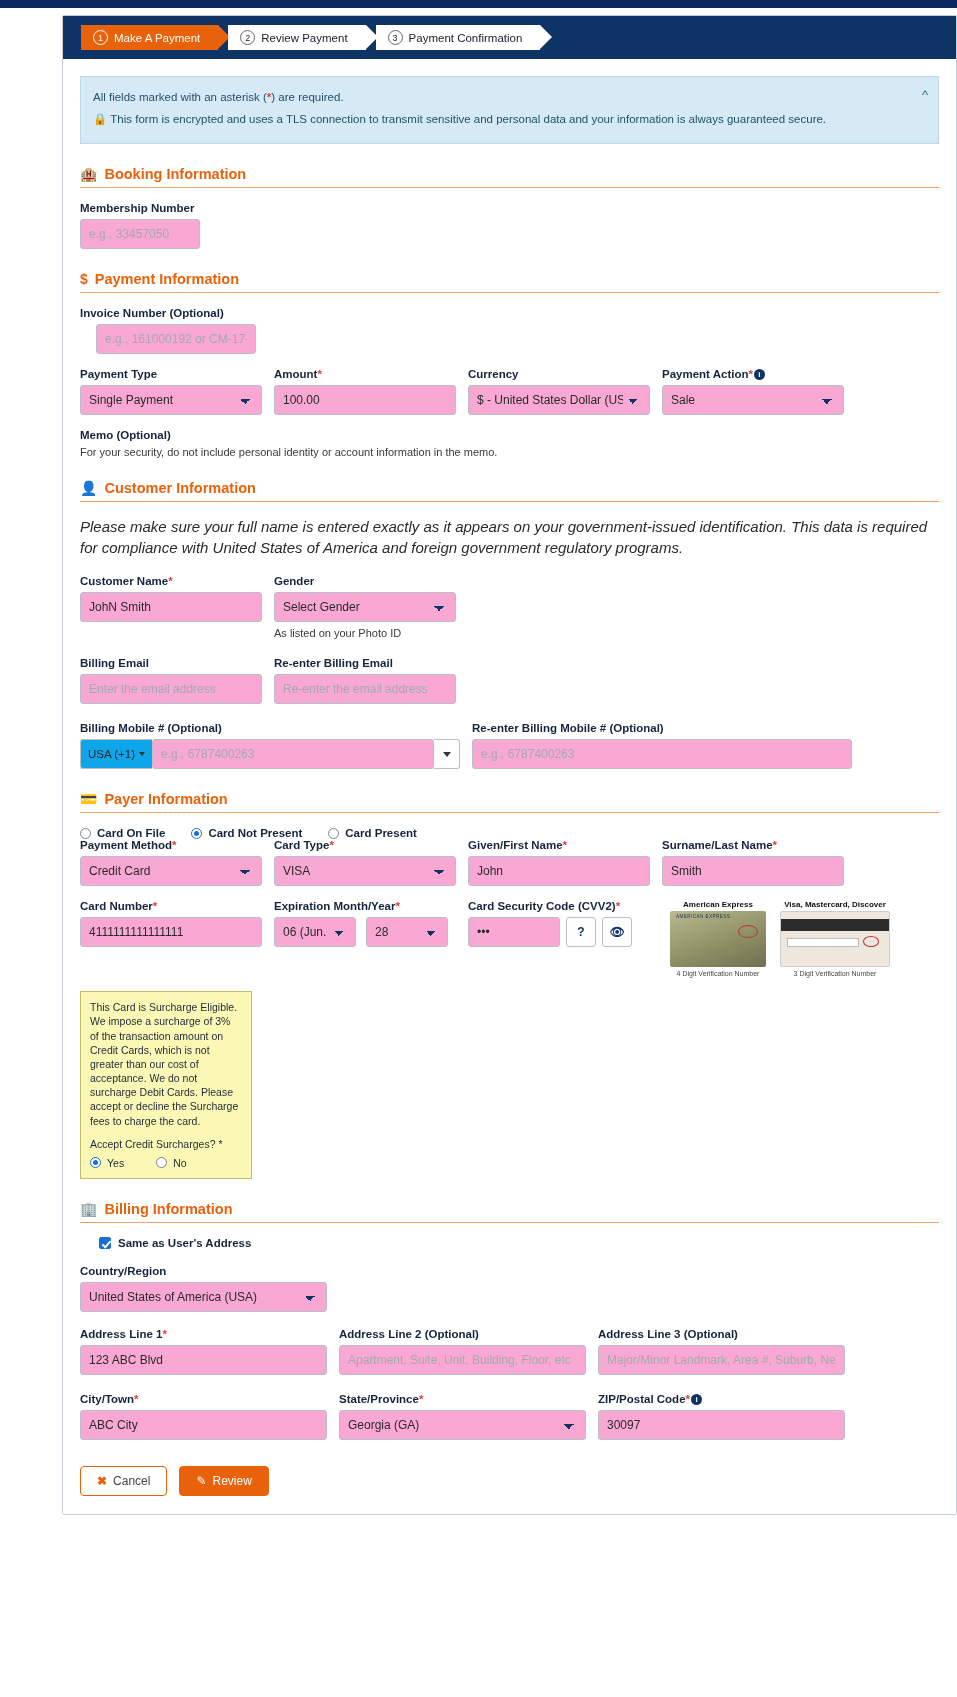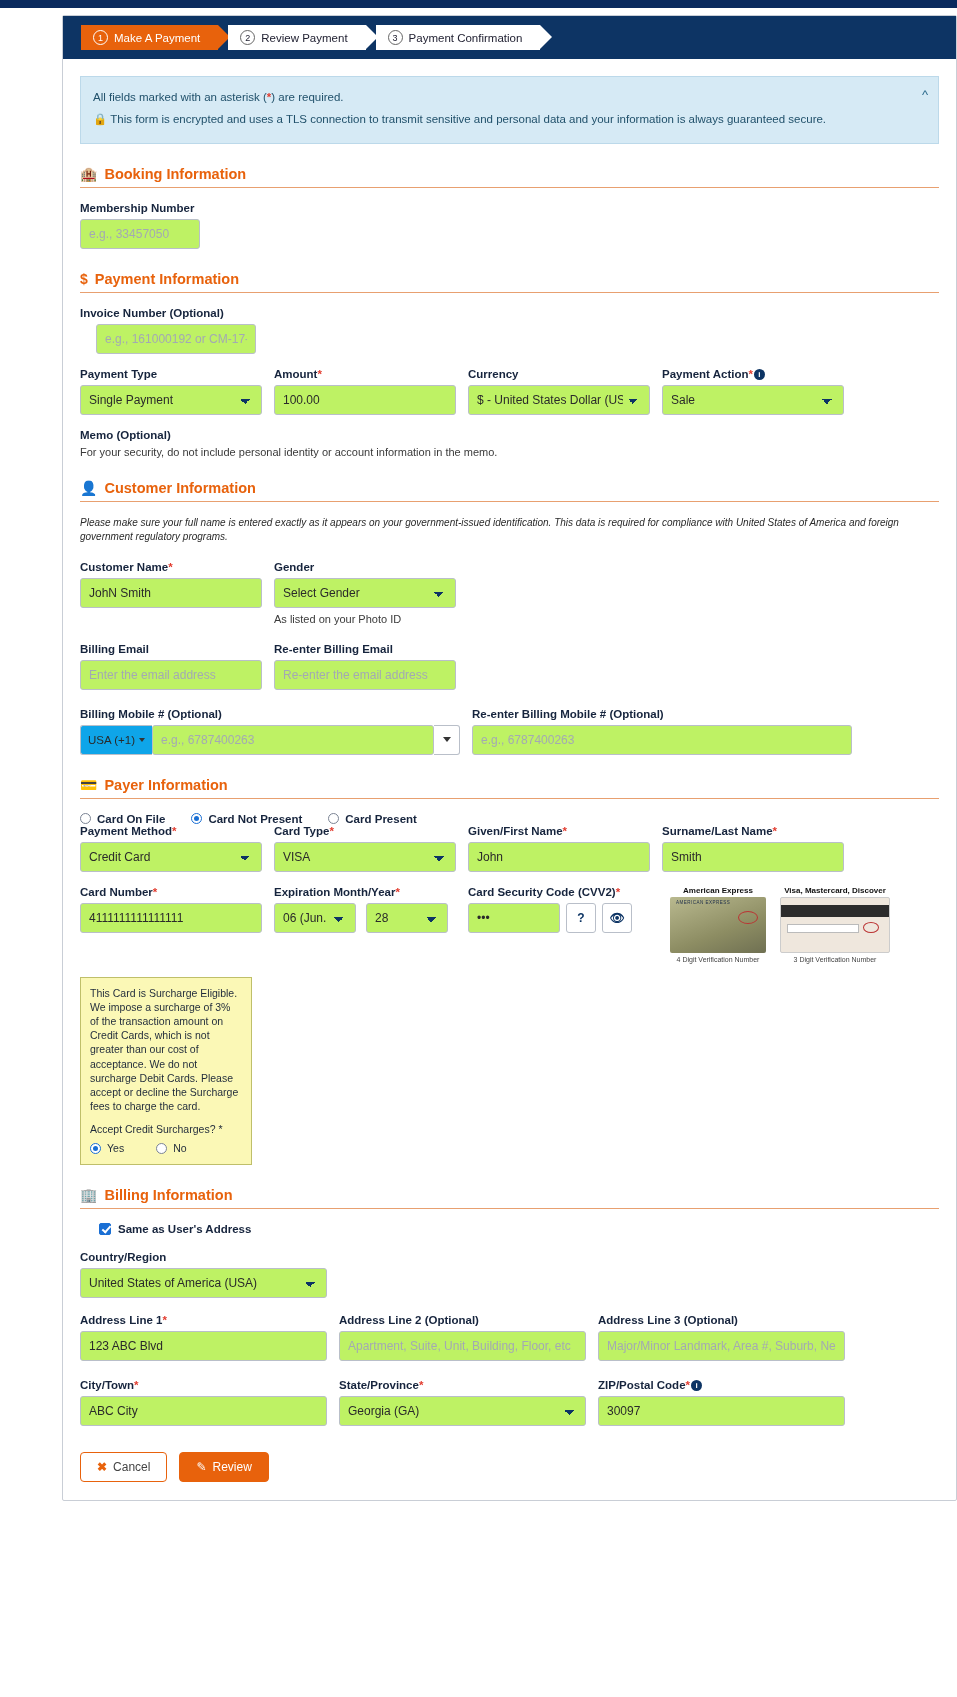--- a/index.html
+++ b/index.html
@@ -99,40 +99,40 @@
     text-align: center; font-weight: bold; vertical-align: 1px; margin-left: 1px;
   }
   input.f, select.f, textarea.f {
     font-family: "Liberation Sans", sans-serif;
     font-size: 12px;
     color: #2a2a2a;
     height: 30px;
     padding: 4px 8px;
     border: 1px solid #b9bfc9;
     border-radius: 3px;
-    background: #bef264;
+    background: #f9a8d4;
     width: 100%;
     outline: none;
   }
   textarea.f { height: 42px; resize: none; padding-top:6px; }
   select.f {
     appearance: none; -webkit-appearance: none;
     background-image:
       linear-gradient(45deg, transparent 50%, #0d3464 50%),
       linear-gradient(135deg, #0d3464 50%, transparent 50%);
     background-position: calc(100% - 16px) 13px, calc(100% - 11px) 13px;
     background-size: 5px 5px, 5px 5px;
     background-repeat: no-repeat;
     padding-right: 26px;
   }
   input.f::placeholder, textarea.f::placeholder { color: #a3a9b3; }
   .row { display: flex; gap: 12px; margin-bottom: 14px; }
   .helper { font-size: 11px; color: #3a3a3a; margin-top: 5px; }
   .note-italic {
-    font-style: italic; font-size: 10px; color: #2a2a2a;
+    font-style: italic; font-size: 15px; color: #2a2a2a;
     line-height: 1.45; margin-bottom: 16px;
   }
 
   
   .radio-row { display: flex; align-items: center; gap: 26px; }
   .radio-item { display: flex; align-items: center; font-size: 11.5px; font-weight: bold; color:#16243d;}
   .rad {
     width: 11px; height: 11px; border-radius: 50%;
     border: 1px solid #7b8494; display:inline-block; margin-right: 6px;
     position: relative; background: #fff; flex:none;

